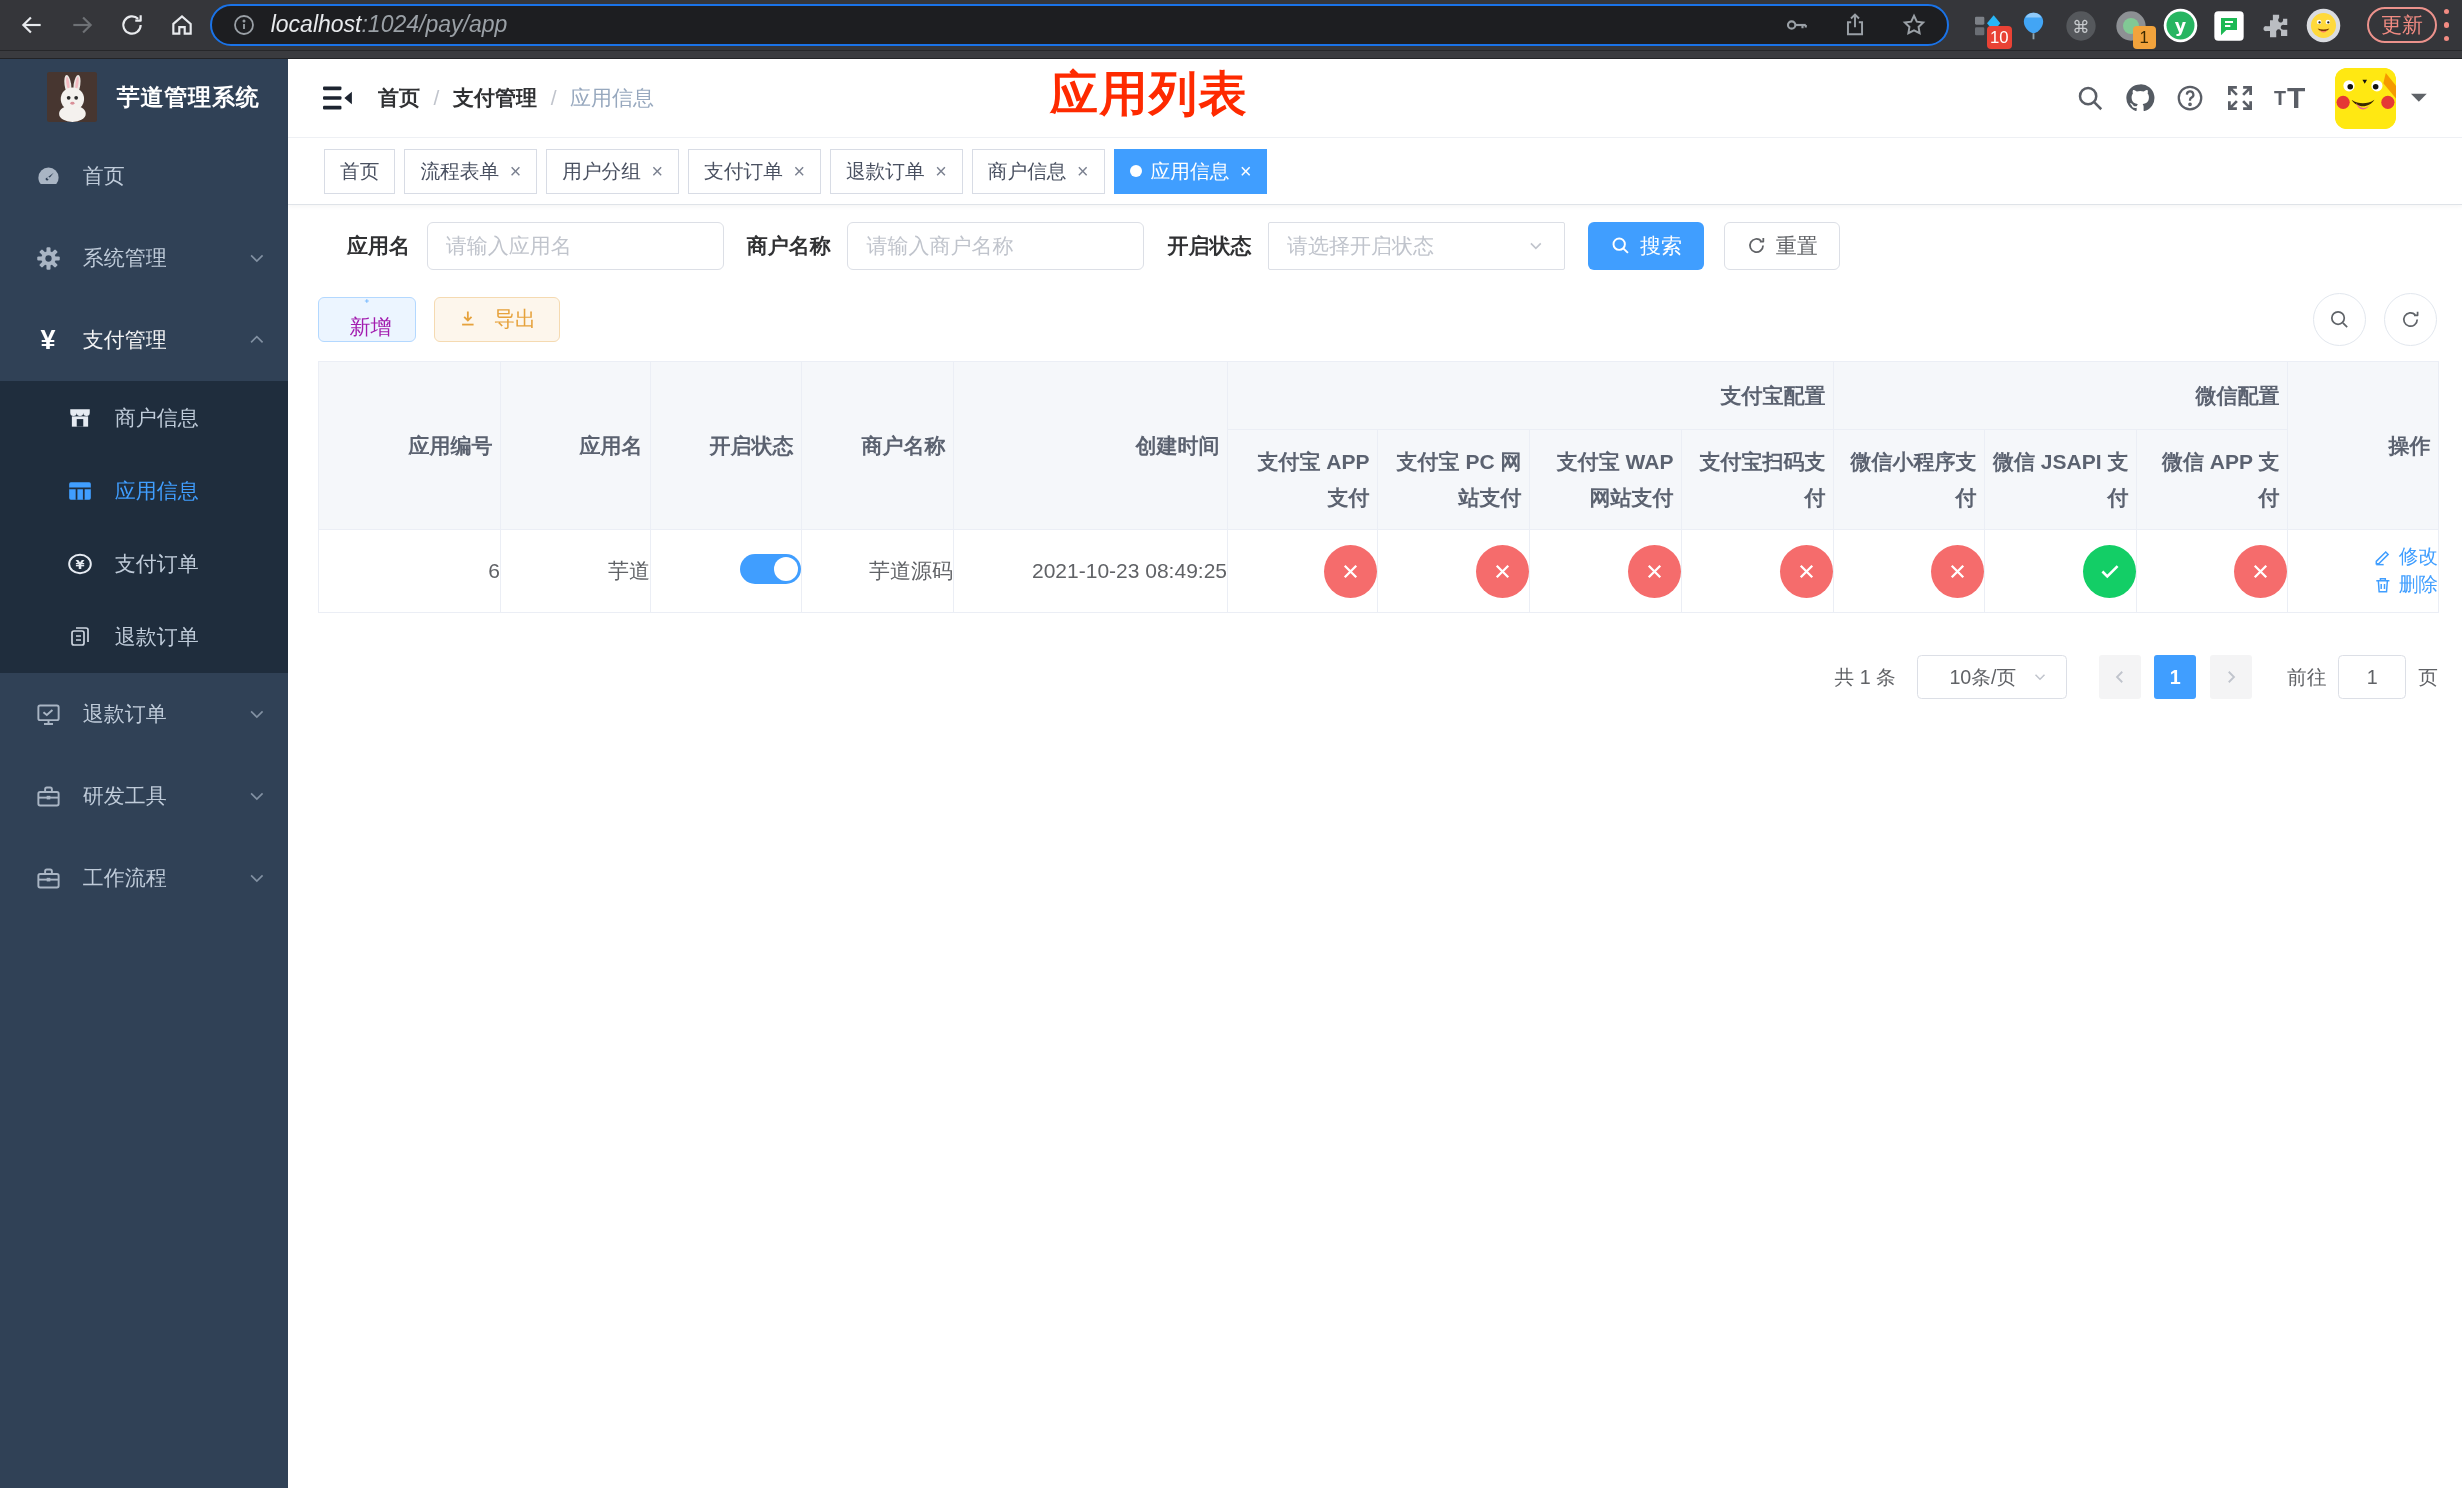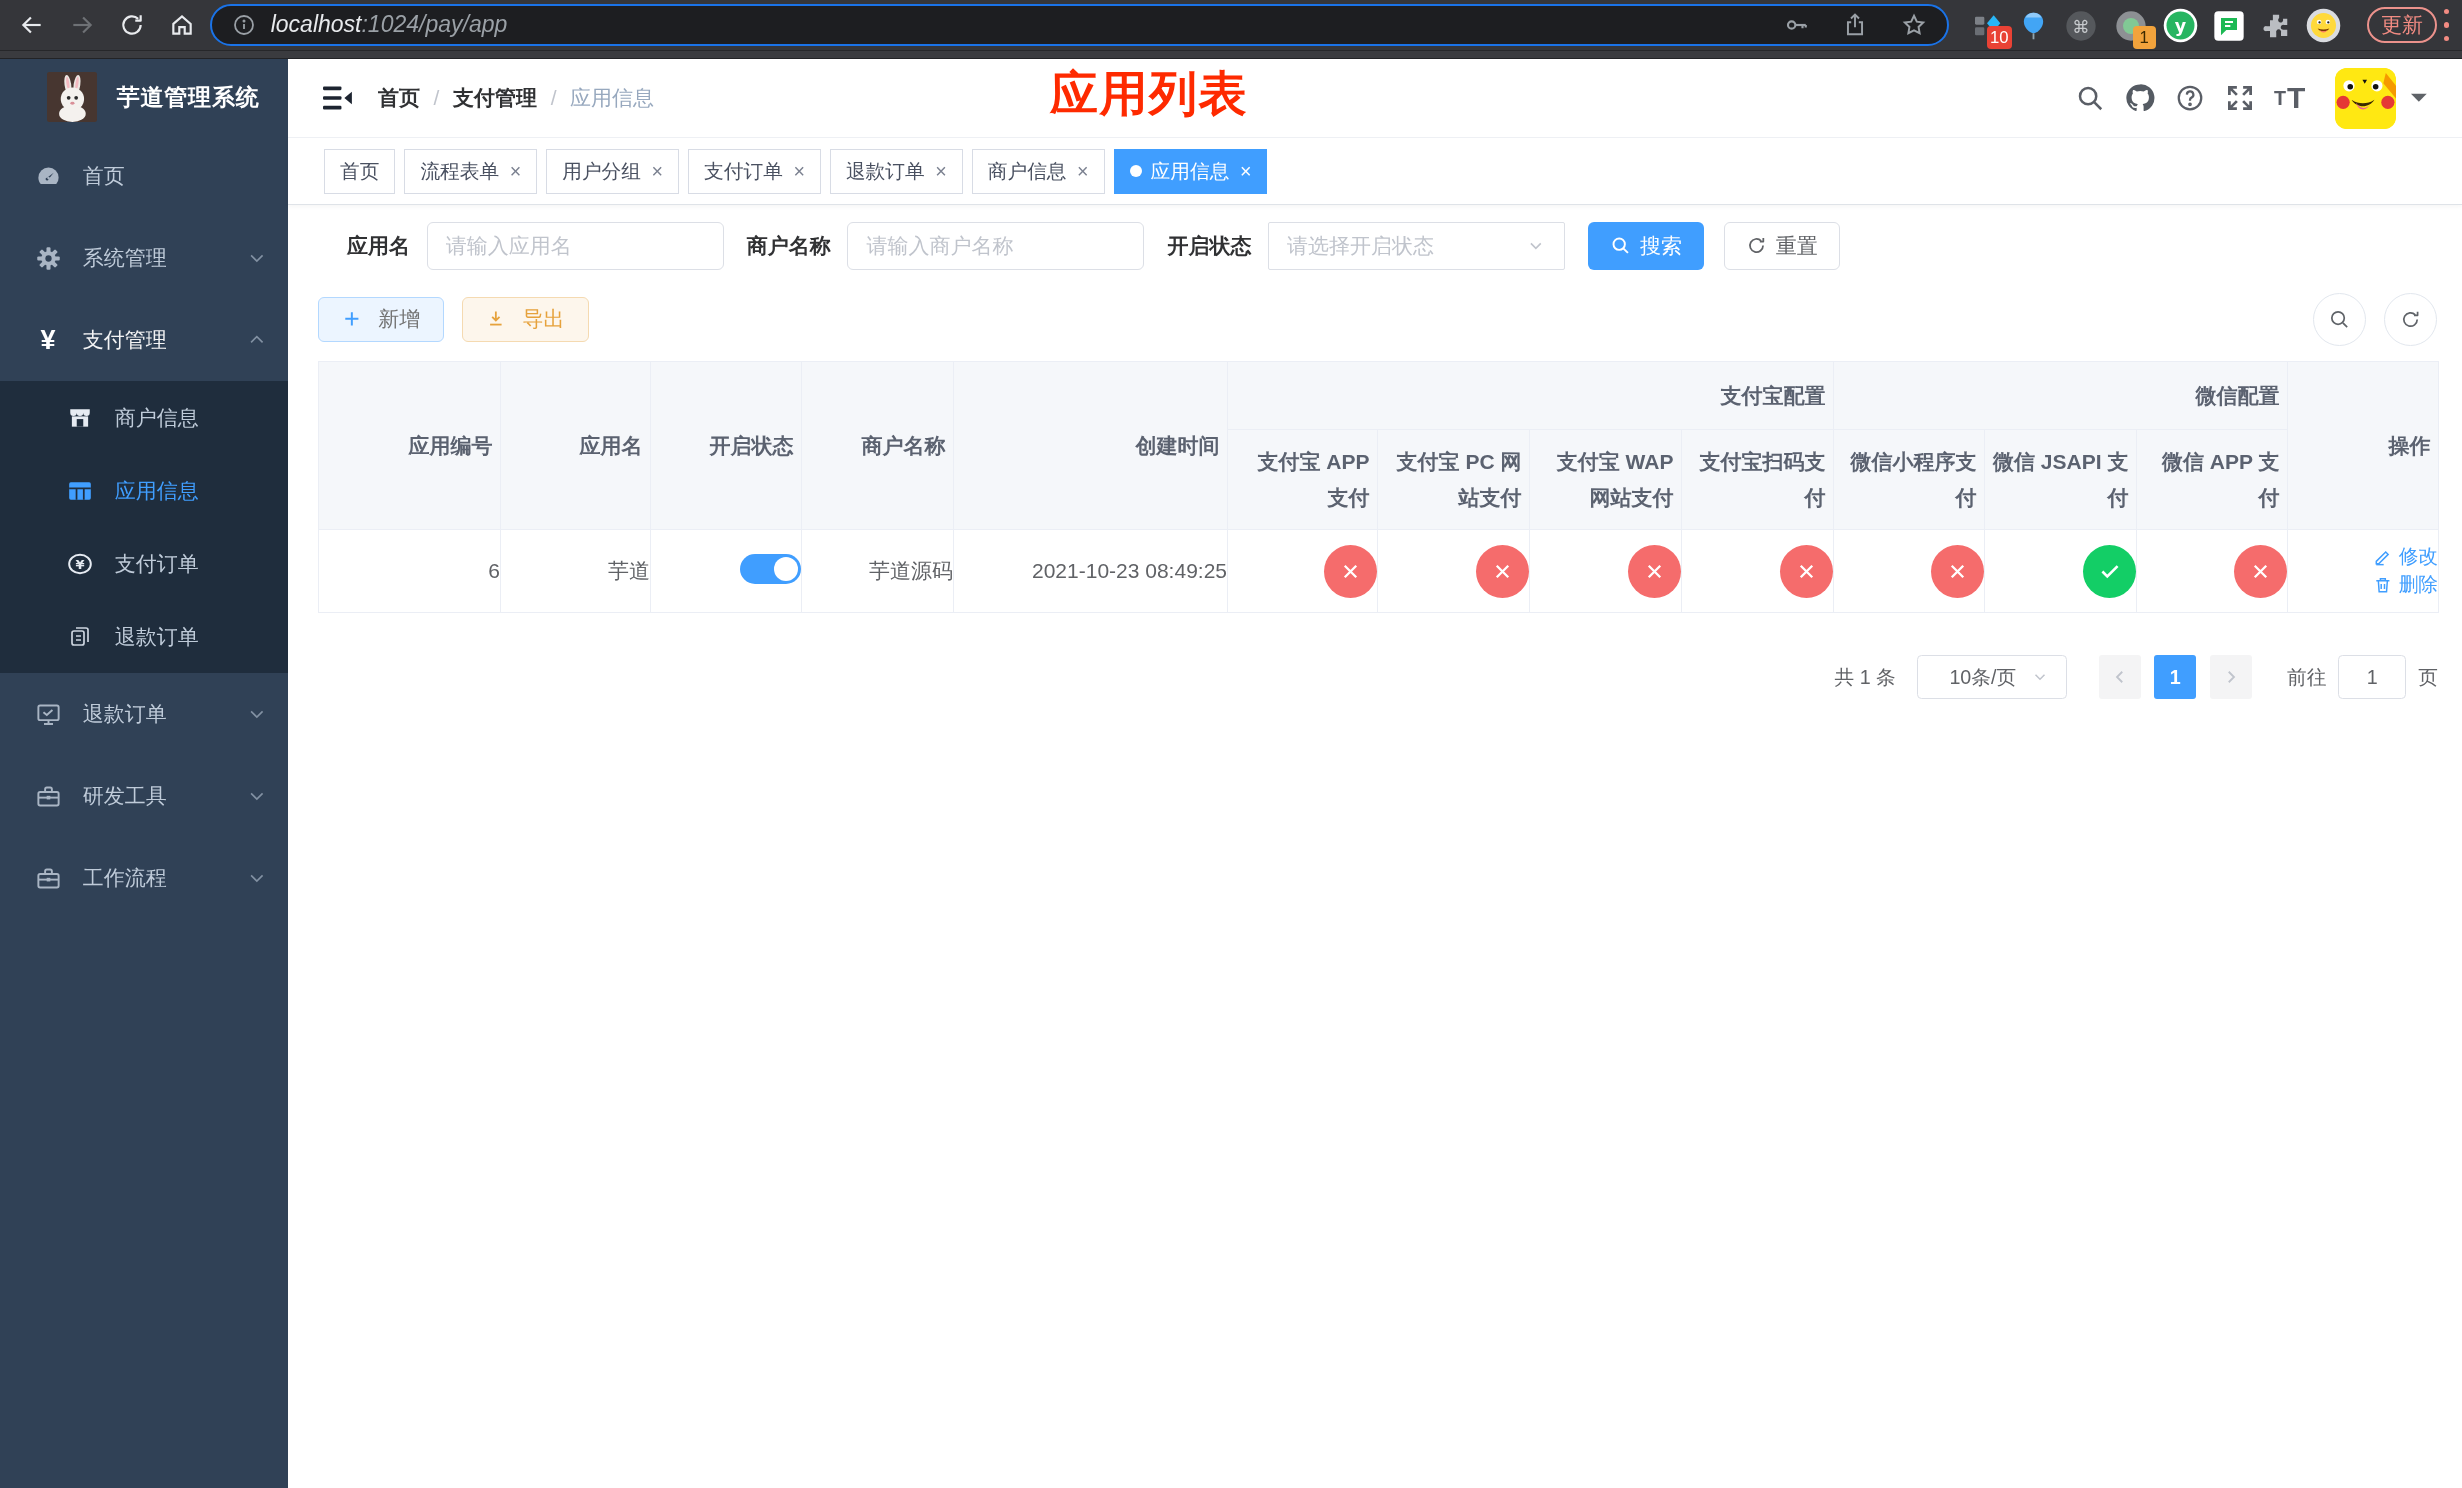--- a/index.html
+++ b/index.html
@@ -81,21 +81,21 @@
   .f-select { width:297px; height:48px; border:0.8px solid #dcdfe6; border-radius:2px; padding:0 18px; display:flex; align-items:center;
     color:#c0c4cc; font-size:21px; margin-right:23px; cursor:pointer; }
   .f-select .sel-text { flex:1; }
   .btn { height:48px; border-radius:6px; font-size:21px; display:inline-flex; align-items:center; justify-content:center;
     padding:0 21px; cursor:pointer; border:0.8px solid transparent; gap:9px; white-space:nowrap; }
   .btn-primary { background:#409eff; color:#fff; }
   .btn-plain { background:#fff; border-color:#dcdfe6; color:#606266; }
 
   .toolbar-row { display:flex; align-items:center; margin-top:27px; height:45px; }
   .btn-sm { height:45px; padding:0 23px; font-size:21px; border-radius:6px; }
-  .btn-add { background:#ecf5ff; border:0.8px solid #b3d8ff; color:#737373; margin-right:18px; }
+  .btn-add { background:#ecf5ff; border:0.8px solid #b3d8ff; color:#a21caf; margin-right:18px;flex-direction:column; }
   .btn-export { background:#fdf6ec; border:0.8px solid #f5dab1; color:#e6a23c; }
   .toolbar-right { margin-left:auto; display:flex; gap:18px; margin-right:1.5px; }
   .circle-btn { width:53px; height:53px; border-radius:50%; border:1.5px solid #e2e7ee; background:#fff;
     display:flex; align-items:center; justify-content:center; color:#5f6368; cursor:pointer; }
 
   
   table.grid { border-collapse:collapse; margin-top:19.7px; table-layout:fixed; width:2120px; }
   .grid th, .grid td { border:0.8px solid #ebeef5; text-align:right; vertical-align:middle; }
   .grid th { background:#f5f7fa; color:#5b6270; font-size:21px; font-weight:700; line-height:1.7; padding:6px 7.6px; }
   .grid .th-group { height:68px; }

